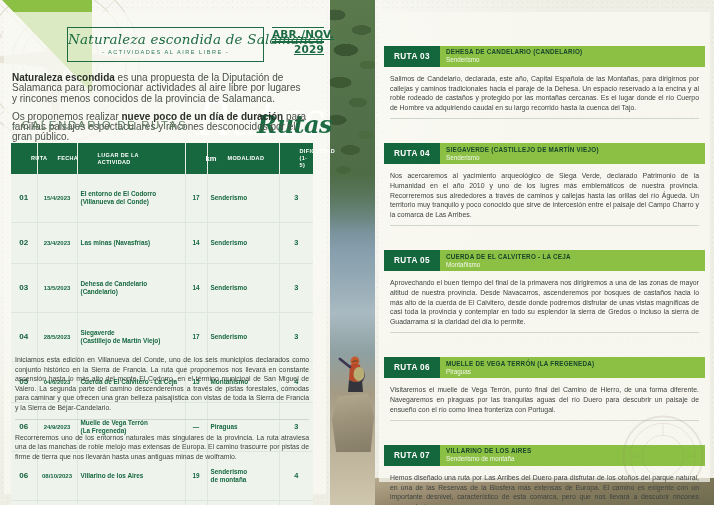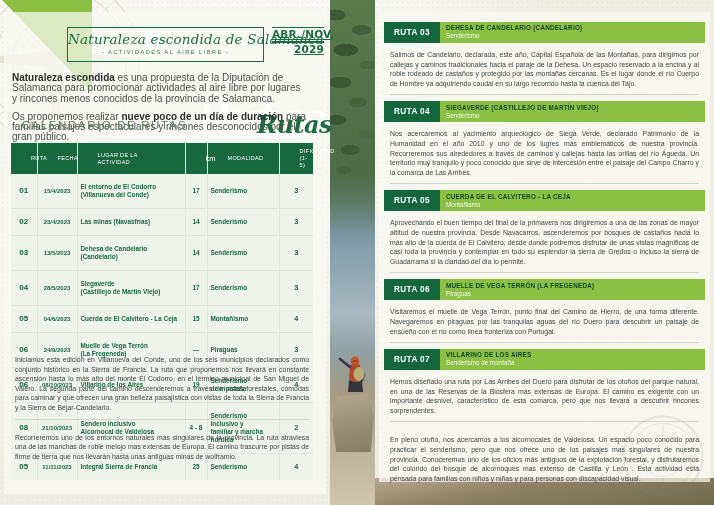--- a/index.html
+++ b/index.html
@@ -119,42 +119,42 @@
     letter-spacing:-.5px;pointer-events:none;
   }
 
   
   #calendar-table{
     position:absolute;left:11px;top:143px;width:302px;
     border-collapse:collapse;table-layout:fixed;
     background:#eef3ec;
   }
   #calendar-table th{
-    background:#17683f;color:#fff;font-size:5.5px;font-weight:normal;
+    background:#17683f;color:#fff;font-size:5.5px;font-weight:bold;
     letter-spacing:.35px;padding:5px 20px;text-align:left;vertical-align:middle;
     border-right:1px solid #e9eee7;line-height:7px;
   }
   #calendar-table th:last-child{border-right:none;}
   #calendar-table th.c{text-align:center;}
   #calendar-table th.km{font-size:7.6px;text-align:center;letter-spacing:0;}
   #calendar-table td{
-    font-size:6.4px;color:#16683f;font-weight:bold;padding:9px 3px;
+    font-size:6.4px;color:#16683f;font-weight:bold;padding:16px 3px;
     border-bottom:1px solid #dfe7dc;border-right:1px solid #dfe7dc;
     vertical-align:middle;line-height:8px;
   }
   #calendar-table td:last-child{border-right:none;}
   #calendar-table tr:last-child td{border-bottom:none;}
   #calendar-table td.c{text-align:center;}
   #calendar-table td.ruta{font-size:8px;text-align:center;color:#14603a;}
   #calendar-table td.dif{font-size:7.4px;text-align:center;}
   #calendar-table td.date{font-size:6px;text-align:center;}
 
   
   .route-card{margin:0 0 6px 0;}
-  .route-head{display:flex;align-items:stretch;height:21px;}
+  .route-head{display:flex;align-items:stretch;height:21px;margin-top:24px;}
   .route-badge{
     background:#14663d;color:#fff;font-size:8.2px;font-weight:bold;
     letter-spacing:.4px;display:flex;align-items:center;justify-content:center;
     width:56px;flex:0 0 56px;
   }
   .route-bar{
     background:#8cc045;flex:1;padding:2.5px 6px;display:flex;
     flex-direction:column;justify-content:center;
   }
   .route-name{font-size:6.3px;font-weight:bold;color:#16452a;letter-spacing:.25px;line-height:8px;}

